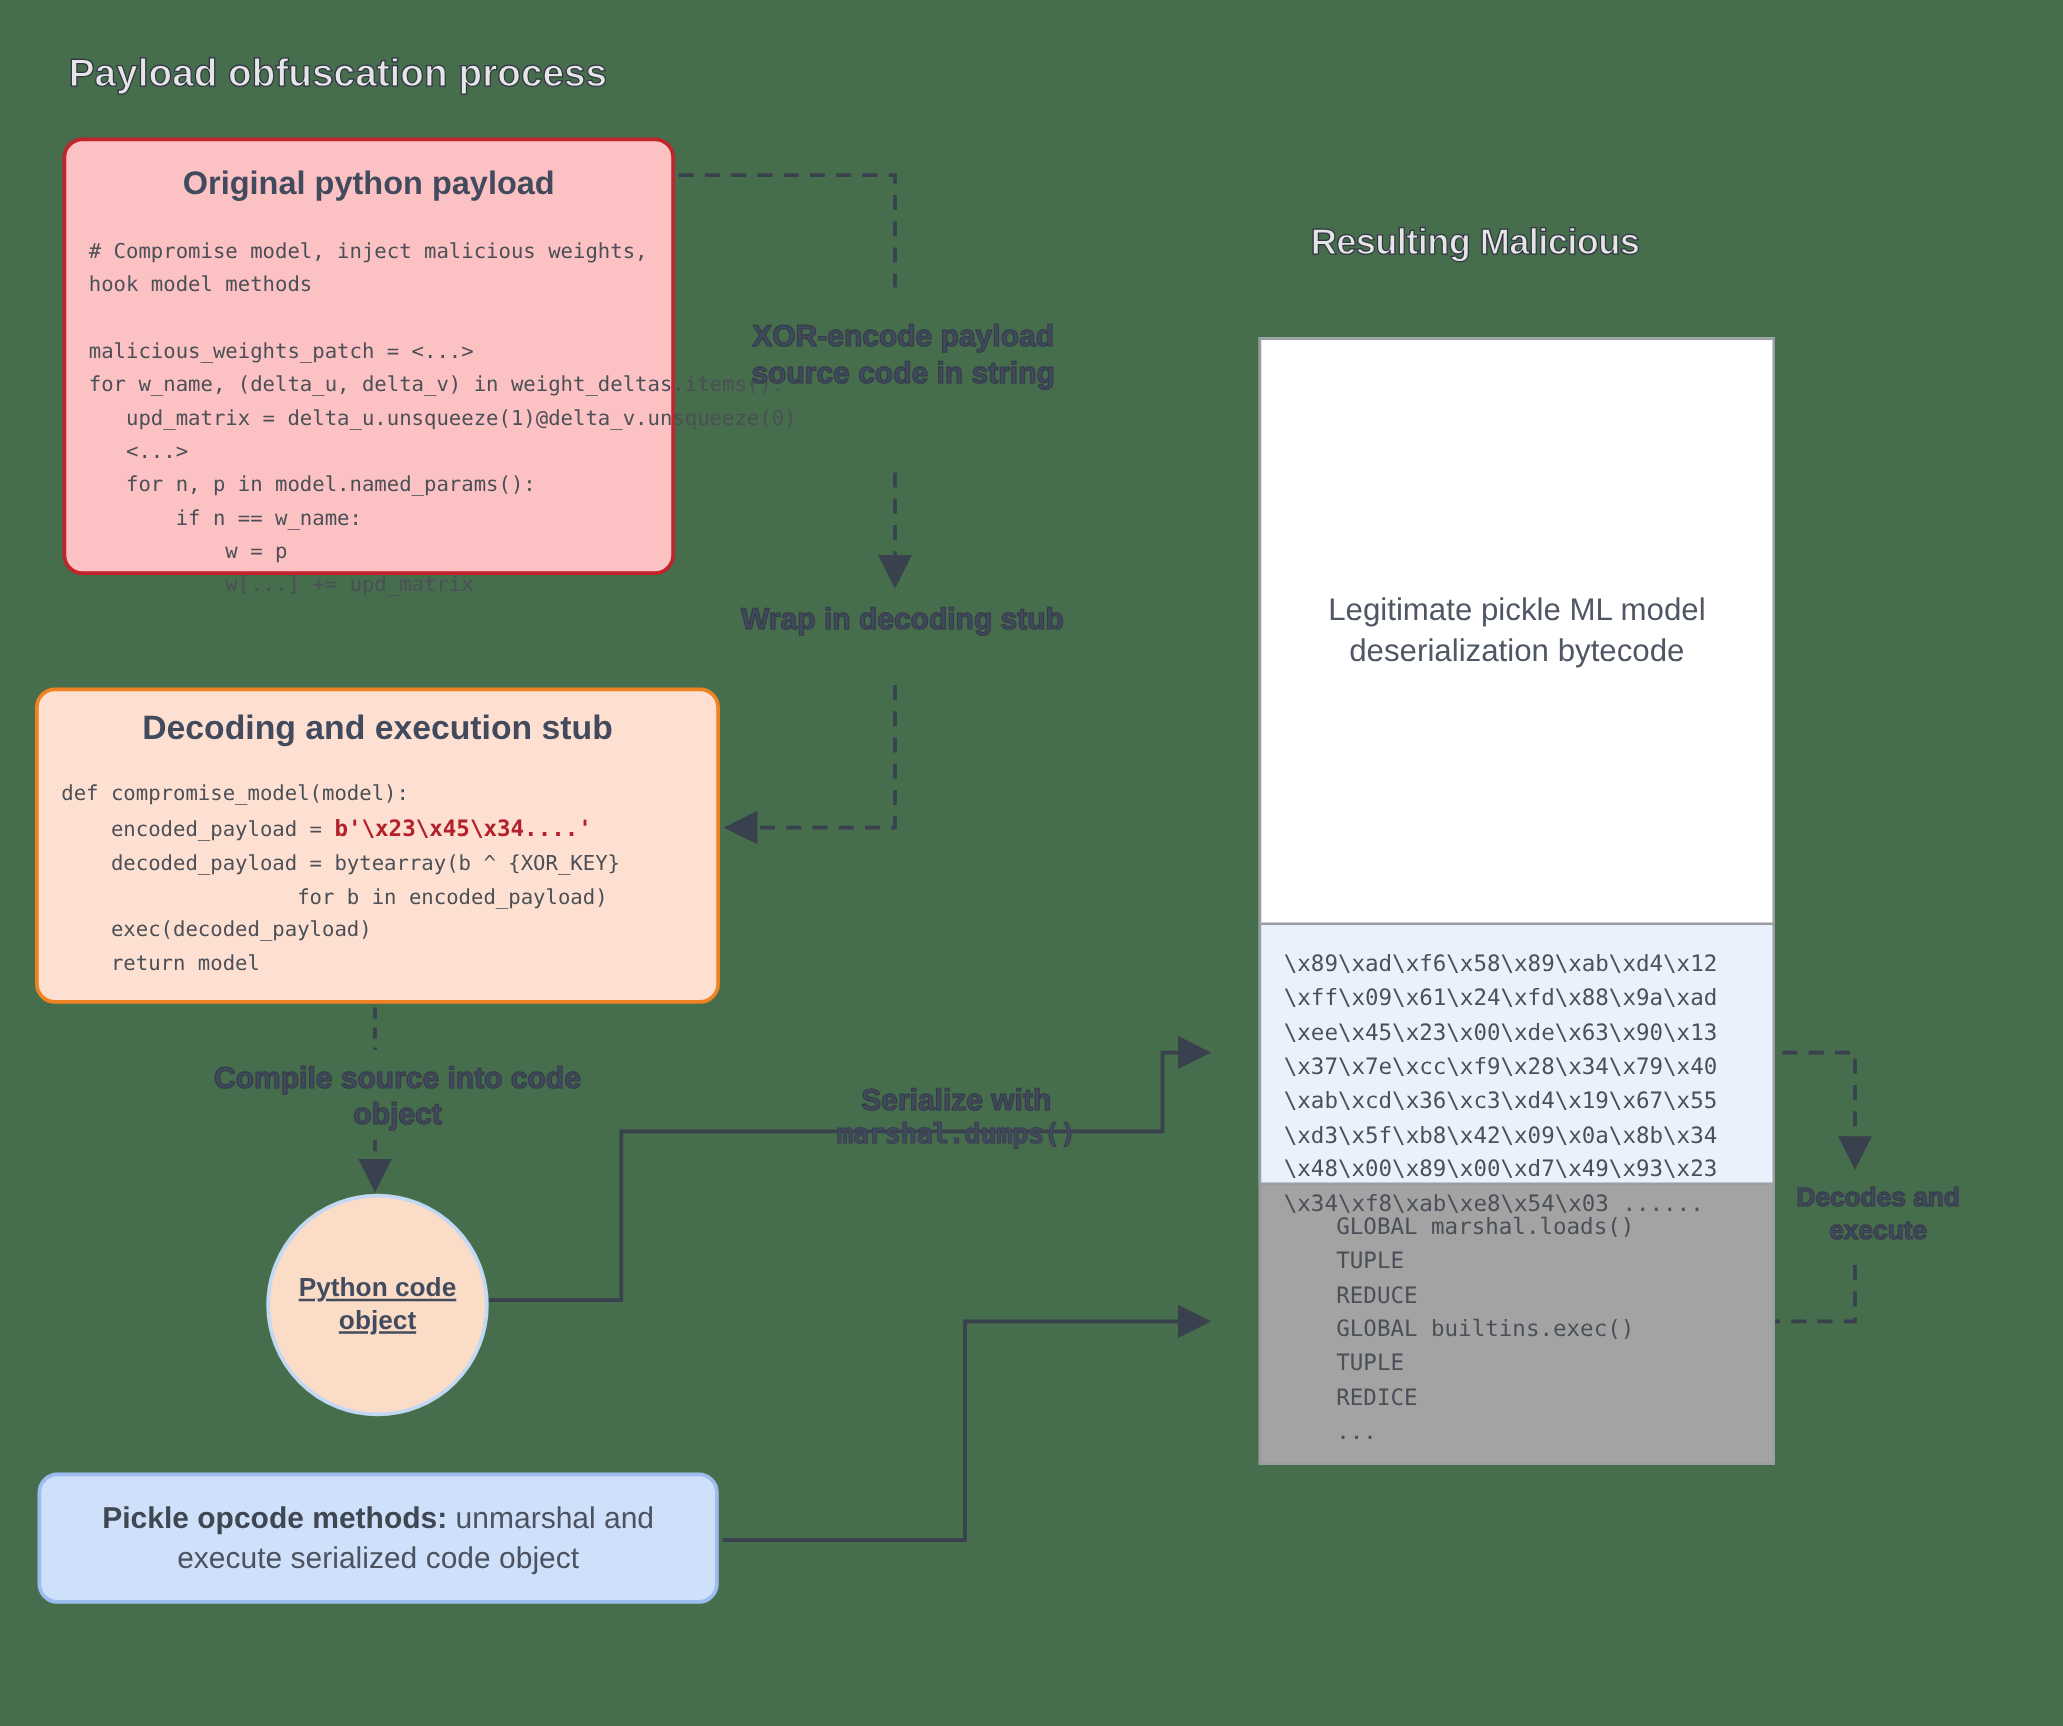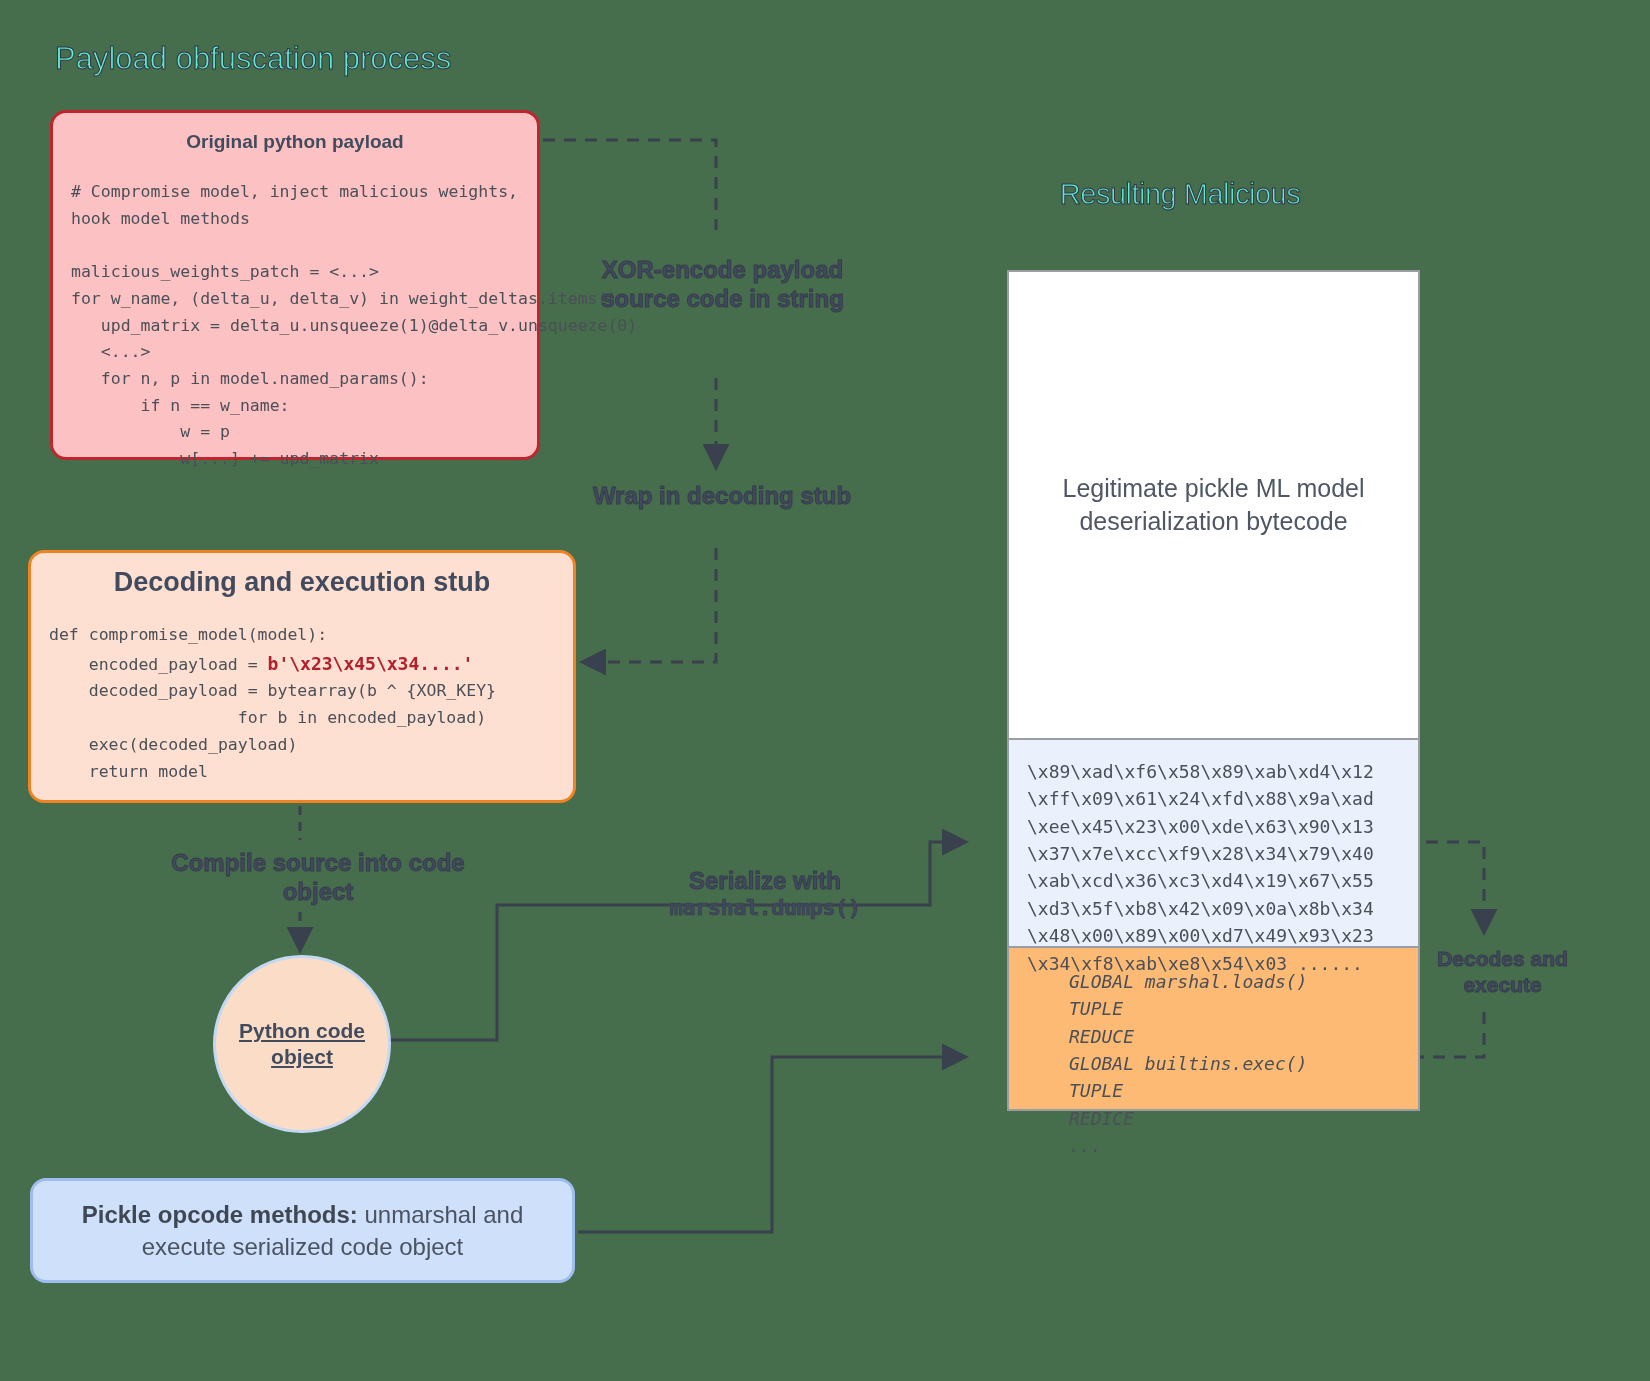--- a/index.html
+++ b/index.html
@@ -9,22 +9,22 @@
     font-family:"Liberation Sans", sans-serif;
     position:relative;
     overflow:hidden;
   }
   .canvas{position:absolute;inset:0;}
   svg.wires{position:absolute;left:0;top:0;width:1650px;height:1381px;pointer-events:none;}
 
   
   .heading{
     position:absolute;
-    color:#5eead4;
-    font-weight:normal;
+    color:#e5e5e5;
+    font-weight:bold;
     letter-spacing:-0.5px;
     -webkit-text-stroke:1px #2f3542;
     text-shadow:0 0 1px #5a6274;
     line-height:1.12;
   }
   #section-title{
     left:55px; top:42px; font-size:31px; letter-spacing:0px;
   }
   #pickle-title{
     left:985px; top:178px; width:390px; text-align:center; font-size:29px;
@@ -53,21 +53,21 @@
   #label-decodes{ left:1400px; top:946px; width:205px; font-size:21px;}
 
   
   .box{ position:absolute; box-sizing:border-box; }
 
   #box-original{
     left:50px; top:110px; width:490px; height:350px;
     background:#fcc2c3; border:3px solid #c0242c; border-radius:16px;
   }
   #box-original .box-title{
-    text-align:center; font-size:19px; font-weight:bold; color:#424b5d;
+    text-align:center; font-size:26px; font-weight:bold; color:#424b5d;
     margin-top:18px;
   }
   #box-original .code{
     margin:26px 0 0 18px;
   }
 
   #box-stub{
     left:28px; top:550px; width:548px; height:253px;
     background:#fde0d1; border:3px solid #f08321; border-radius:16px;
   }
@@ -112,23 +112,22 @@
   #pk-legit{
     height:470px; background:#ffffff; border:2px solid #9a9da3;
     display:flex; align-items:center; justify-content:center;
     text-align:center; color:#4f5764; font-size:25px; line-height:1.32;
   }
   #pk-hex{
     height:208px; background:#eaf1fd; border:2px solid #9a9da3; border-top:none;
     padding:18px 0 0 18px;
   }
   #pk-ops{
-    height:163px; background:#fdba74; border:2px solid #9a9da3; border-top:none;
+    height:224px; background:#a3a3a3; border:2px solid #9a9da3; border-top:none;
     padding:20px 0 0 60px;
-    font-style:italic;
   }
   .pk-mono{
     font-family:"DejaVu Sans Mono", monospace;
     font-size:18px; line-height:1.52; color:#4a4f58; white-space:pre;
   }
 </style>
 </head>
 <body>
 
 <div class="canvas">

